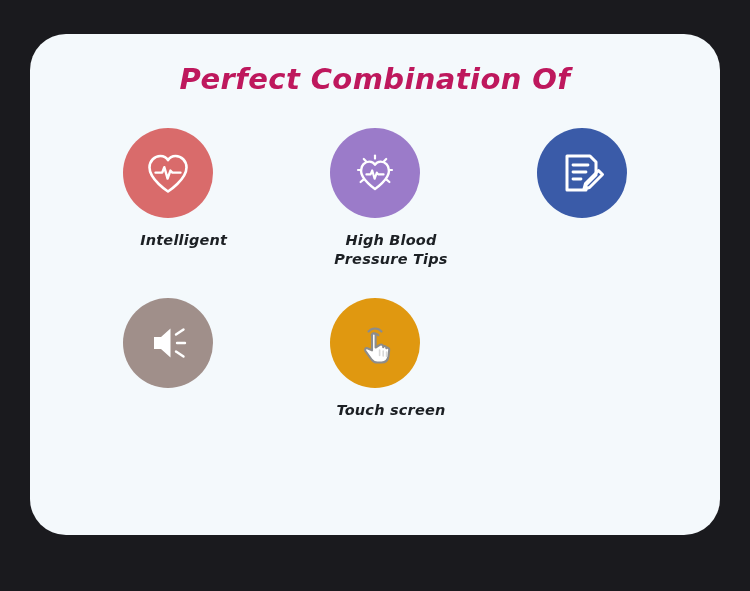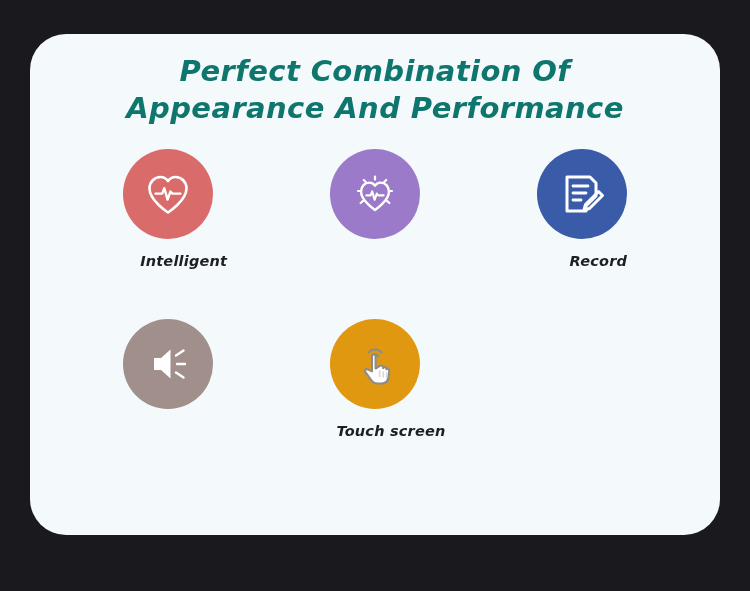--- a/index.html
+++ b/index.html
@@ -28,24 +28,24 @@
     top: 34px;
     width: 690px;
     height: 501px;
     background: #f4f9fc;
     border-radius: 36px;
     box-sizing: border-box;
     overflow: hidden;
   }
 
   .card-title {
-    margin: 0;
+    margin: 8px;
     padding-top: 19px;
     text-align: center;
-    color: #0f766e;
+    color: #be185d;
     font-family: "DejaVu Sans", sans-serif;
     font-size: 29px;
     line-height: 1.28;
     font-weight: 700;
     font-style: italic;
     letter-spacing: 0.4px;
   }
   .card-title .title-line {
     display: block;
     white-space: nowrap;
@@ -104,21 +104,20 @@
 </style>
 </head>
 <body style="background: rgb(26, 26, 30);">
 
 <div class="stage">
 
   <section class="feature-card" style="background-color: rgb(244, 249, 252);">
 
     <h1 class="card-title">
       <span class="title-line">Perfect Combination Of</span>
-      <span class="title-line">Appearance And Performance</span>
     </h1>
 
     <ul class="feature-grid">
 
       <li class="feature-item">
         <div class="icon-circle" style="background-color: rgb(217, 107, 107);">
           <svg width="54" height="54" viewBox="0 0 54 54" aria-hidden="true">
             <path d="M27 45.5 C27 45.5 8.5 33.5 8.5 21.5 C8.5 14.8 13.6 10 19.4 10 C23.1 10 25.7 11.9 27 14.2 C28.3 11.9 30.9 10 34.6 10 C40.4 10 45.5 14.8 45.5 21.5 C45.5 33.5 27 45.5 27 45.5 Z" fill="none" stroke="#ffffff" stroke-width="2.6" stroke-linejoin="round" stroke-linecap="round"></path>
             <path d="M14.5 26.6 H21.2 L23.3 21.2 L26.6 32.6 L29.4 24.6 L31.4 26.6 H39.5" fill="none" stroke="#ffffff" stroke-width="2.4" stroke-linejoin="round" stroke-linecap="round"></path>
           </svg>
@@ -137,36 +136,39 @@
               <line x1="29" y1="11.5" x2="29" y2="14.6"></line>
               <line x1="17.8" y1="15.0" x2="20.0" y2="17.2"></line>
               <line x1="40.2" y1="15.0" x2="38.0" y2="17.2"></line>
               <line x1="12.0" y1="26.0" x2="15.2" y2="26.0"></line>
               <line x1="46.0" y1="26.0" x2="42.8" y2="26.0"></line>
               <line x1="14.6" y1="38.0" x2="17.4" y2="35.6"></line>
               <line x1="43.4" y1="38.0" x2="40.6" y2="35.6"></line>
             </g>
           </svg>
         </div>
+        <div class="feature-label">
+          <span class="label-line">High Blood</span>
+          <span class="label-line">Pressure Tips</span>
+        </div>
       </li>
 
       <li class="feature-item">
         <div class="icon-circle" style="background-color: rgb(58, 91, 168);">
           <svg width="50" height="50" viewBox="0 0 50 50" aria-hidden="true">
             <path d="M10 8 H33 L39 14 V27 L29 37 V42 H10 Z" fill="none" stroke="#ffffff" stroke-width="3" stroke-linejoin="round"></path>
             <g stroke="#ffffff" stroke-width="2.8" stroke-linecap="round">
               <line x1="16" y1="17" x2="31" y2="17"></line>
               <line x1="16" y1="24" x2="29" y2="24"></line>
               <line x1="16" y1="31" x2="24" y2="31"></line>
             </g>
             <path d="M41.5 22.5 L45.5 26.5 L32.5 39.5 L27 41 L28.5 35.5 Z" fill="none" stroke="#ffffff" stroke-width="3" stroke-linejoin="round"></path>
           </svg>
         </div>
         <div class="feature-label">
-          <span class="label-line">Record</span>
         </div>
       </li>
 
 
       <li class="feature-item">
         <div class="icon-circle" style="background-color: rgb(160, 143, 138);">
           <svg width="52" height="52" viewBox="0 0 52 52" aria-hidden="true">
             <path d="M12 20 H19 L28.5 11.5 V40.5 L19 32 H12 Z" fill="#ffffff"></path>
             <g stroke="#ffffff" stroke-width="2.4" stroke-linecap="round" fill="none">
               <line x1="34" y1="17.5" x2="41.5" y2="12.5"></line>

